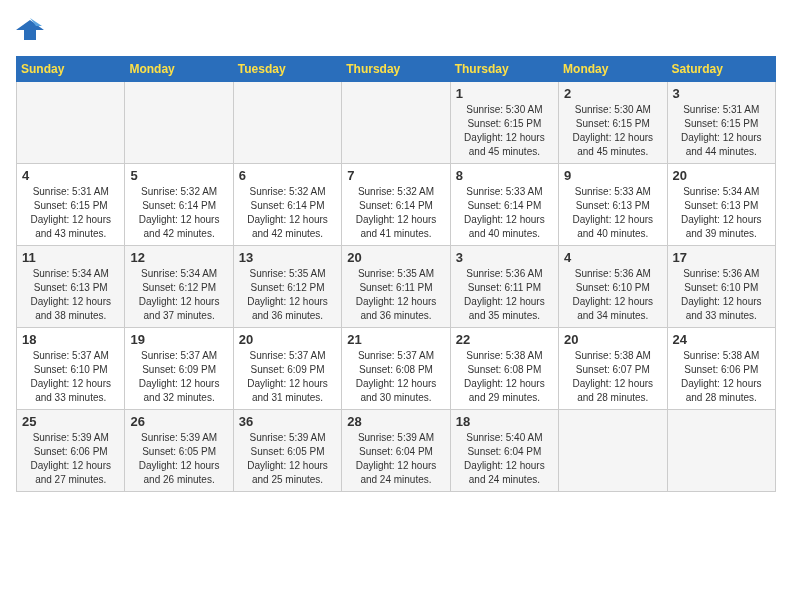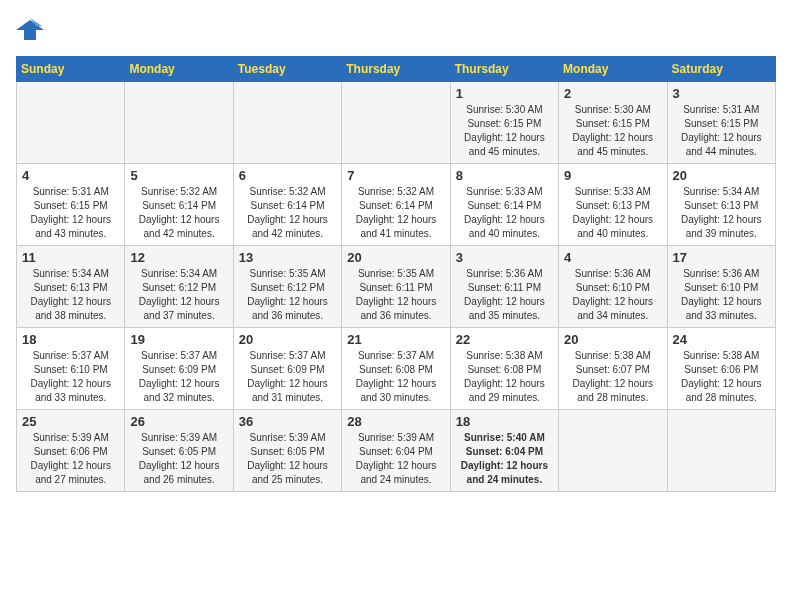--- a/index.html
+++ b/index.html
@@ -329,21 +329,21 @@
         </td>
         <td>
           <span class="day-number">28</span>
           <div class="day-info" style="white-space: pre-line;">Sunrise: 5:39 AM
 Sunset: 6:04 PM
 Daylight: 12 hours
 and 24 minutes.</div>
         </td>
         <td>
           <span class="day-number">18</span>
-          <div class="day-info" style="white-space: pre-line; font-weight: bold;">Sunrise: 5:40 AM
+          <div class="day-info" style="white-space: pre-line;">Sunrise: 5:40 AM
 Sunset: 6:04 PM
 Daylight: 12 hours
 and 24 minutes.</div>
         </td>
         <td class="empty-cell"></td>
         <td class="empty-cell"></td>
       </tr>
     </tbody>
 </table>
 

